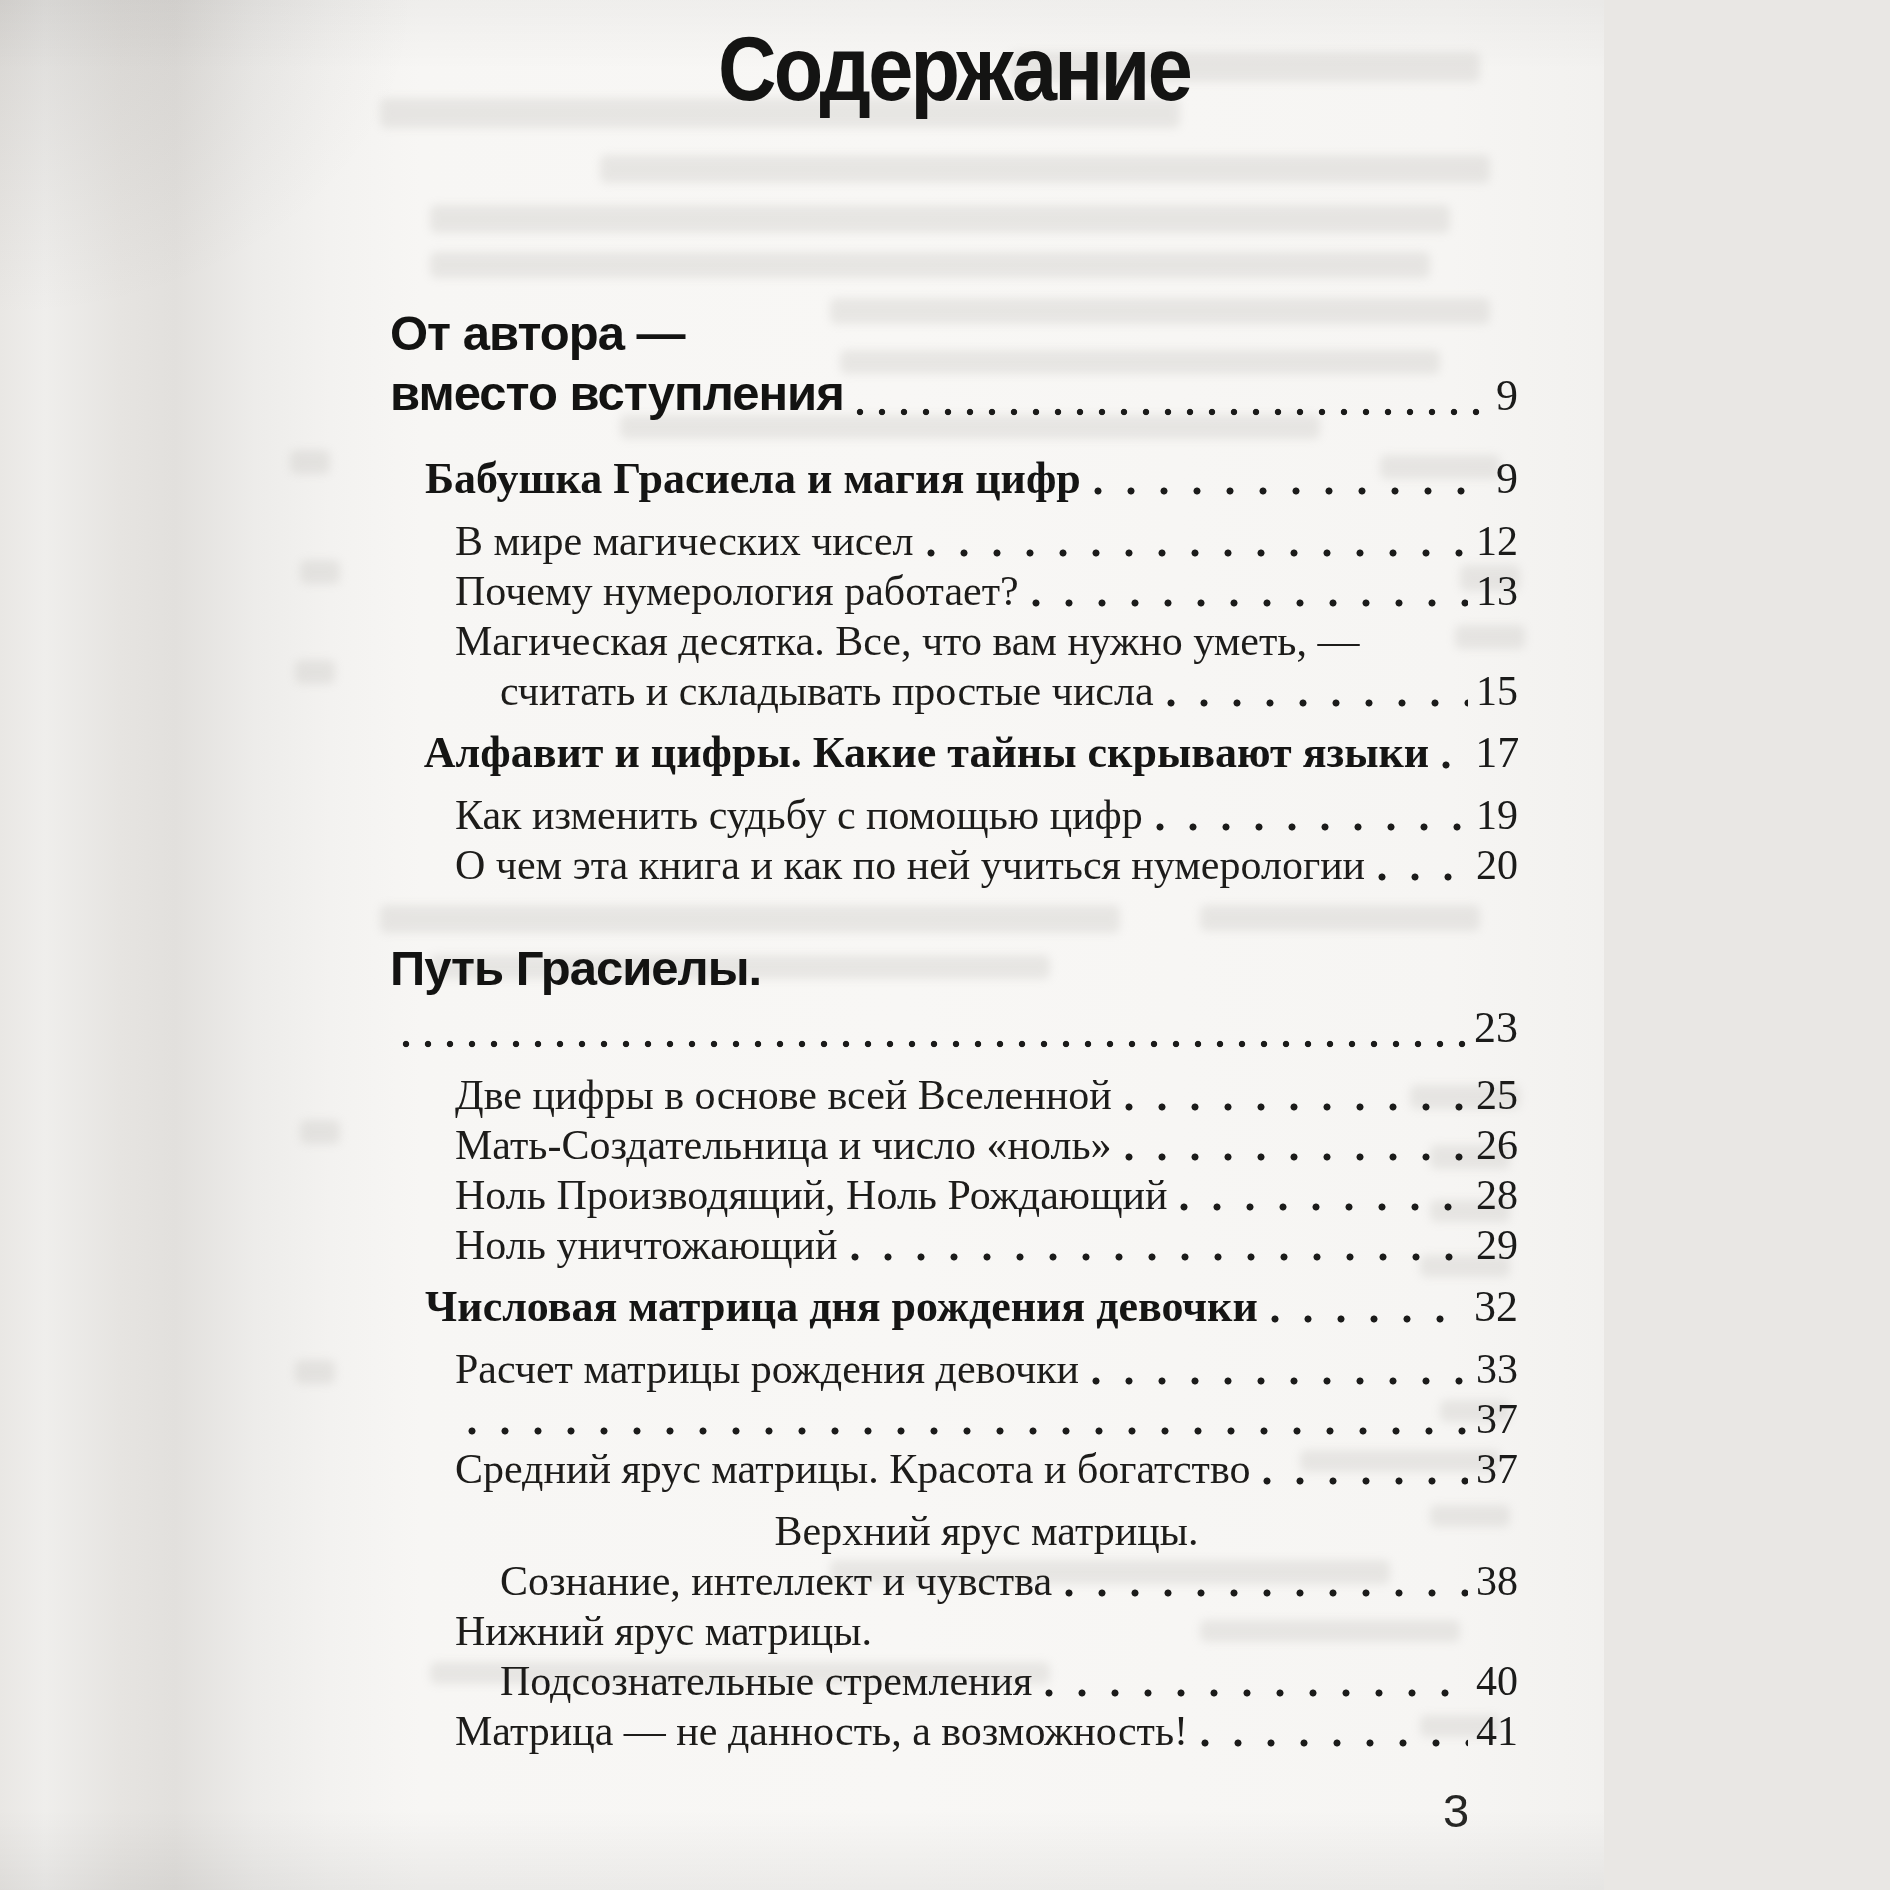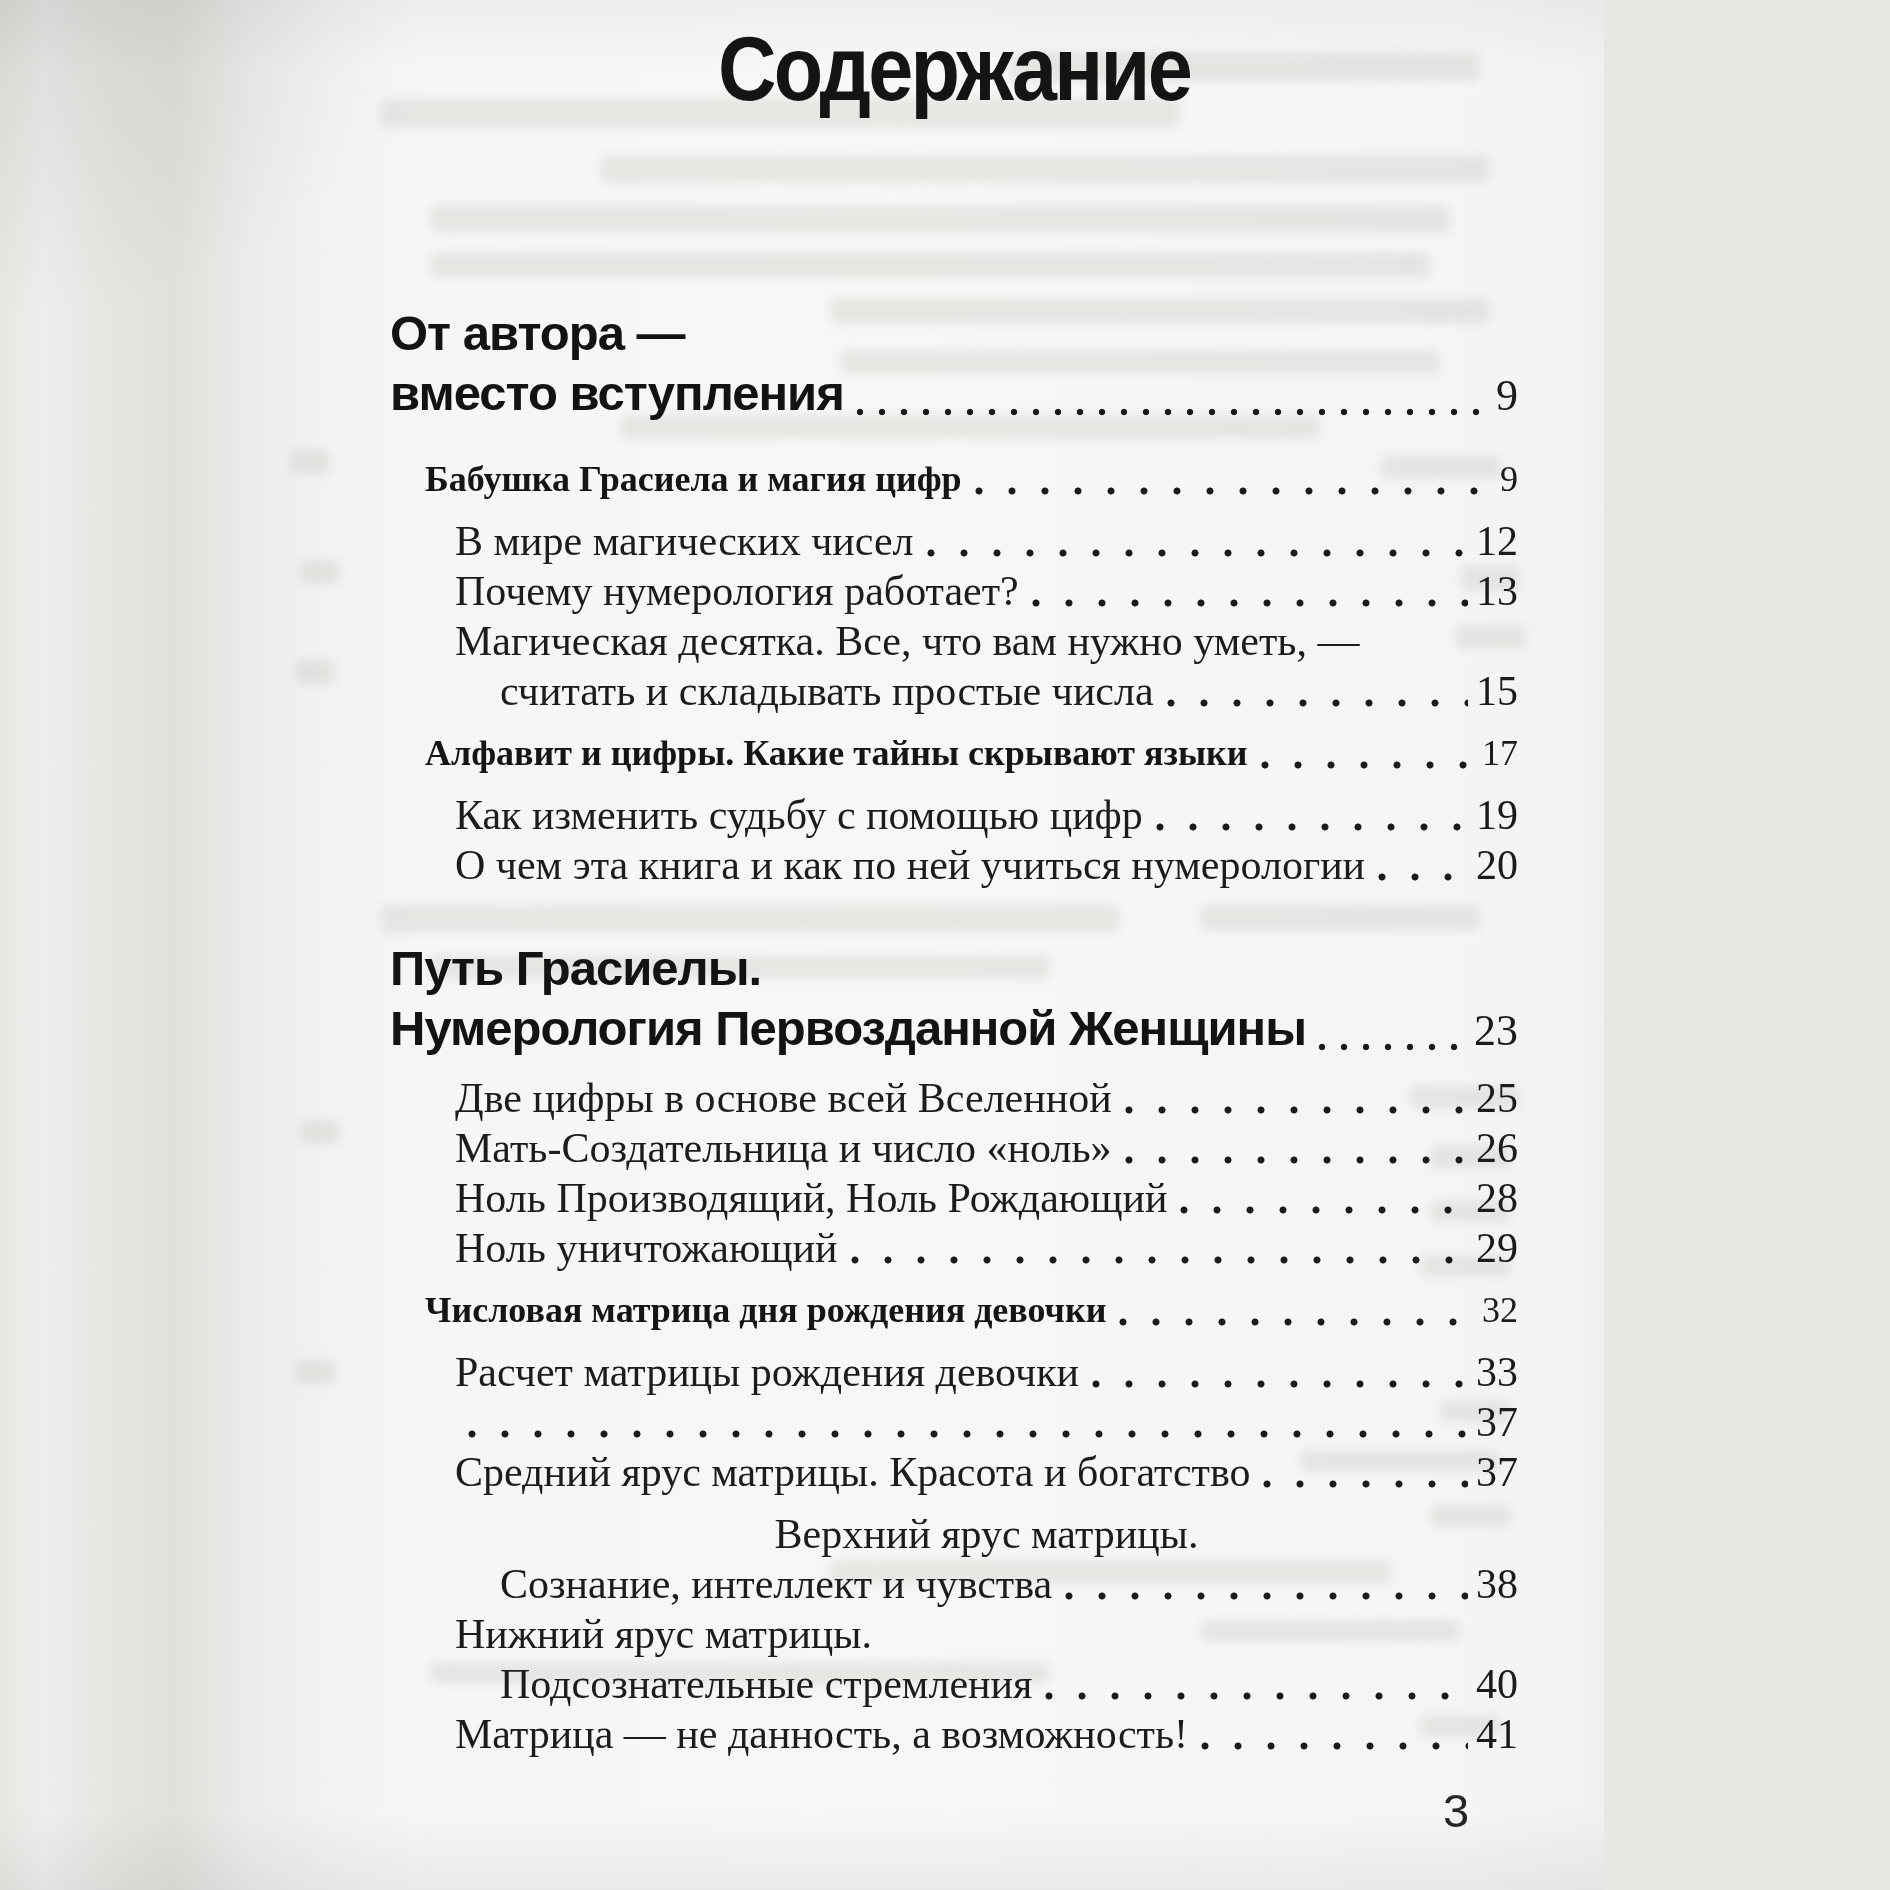--- a/index.html
+++ b/index.html
@@ -57,21 +57,21 @@
     font-weight:700;font-size:49px;line-height:60px;
     letter-spacing:-1px;color:#131312;
     padding-left:0;
   }
   .row.part .pg{font-family:"Liberation Serif","DejaVu Serif",serif;font-weight:400;font-size:44px;letter-spacing:0;}
   .row.part .leader{
     background-image:radial-gradient(circle at 4px 5px, #1b1b1a 2.8px, rgba(0,0,0,0) 3.6px);
     background-size:22px 10px;margin-bottom:9px;
   }
   .row.section{
-    font-weight:700;font-size:36px;color:#151514;
+    font-weight:700;font-size:44px;color:#151514;
     padding-left:35px;
   }
   .row.section .pg{font-weight:400;}
   .row.entry{padding-left:65px;}
   .row.entry-cont{padding-left:110px;justify-content:space-between;}
   .gap-sm{margin-top:12px;justify-content:center;}
   .gap-md{margin-top:28px;}
   .gap-lg{margin-top:48px;align-items:center;}
   
   .folio{
@@ -173,21 +173,20 @@
         <div class="row entry">
     <span class="lbl">О чем эта книга и как по ней учиться нумерологии</span>
     <span class="leader"></span>
     <span class="pg">20</span>
   </div>
         <div class="row part gap-lg">
     <span class="lbl">Путь Грасиелы.</span>
 
   </div>
         <div class="row part">
-    <span class="lbl">Нумерология Первозданной Женщины</span>
     <span class="leader"></span>
     <span class="pg">23</span>
   </div>
         <div class="row entry gap-sm">
     <span class="lbl">Две цифры в основе всей Вселенной</span>
     <span class="leader"></span>
     <span class="pg">25</span>
   </div>
         <div class="row entry">
     <span class="lbl">Мать-Создательница и число «ноль»</span>

